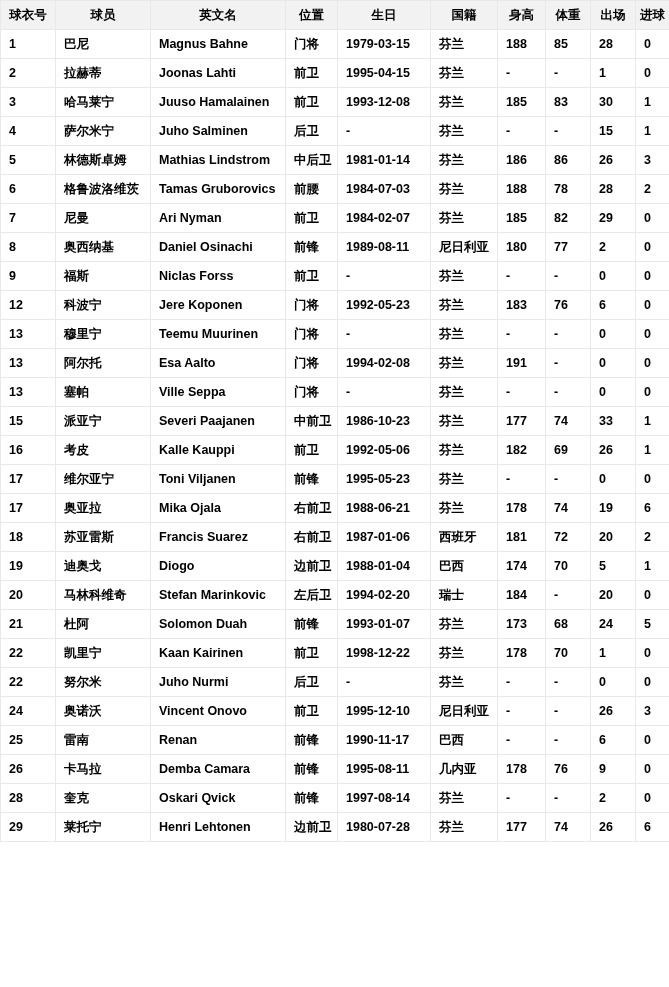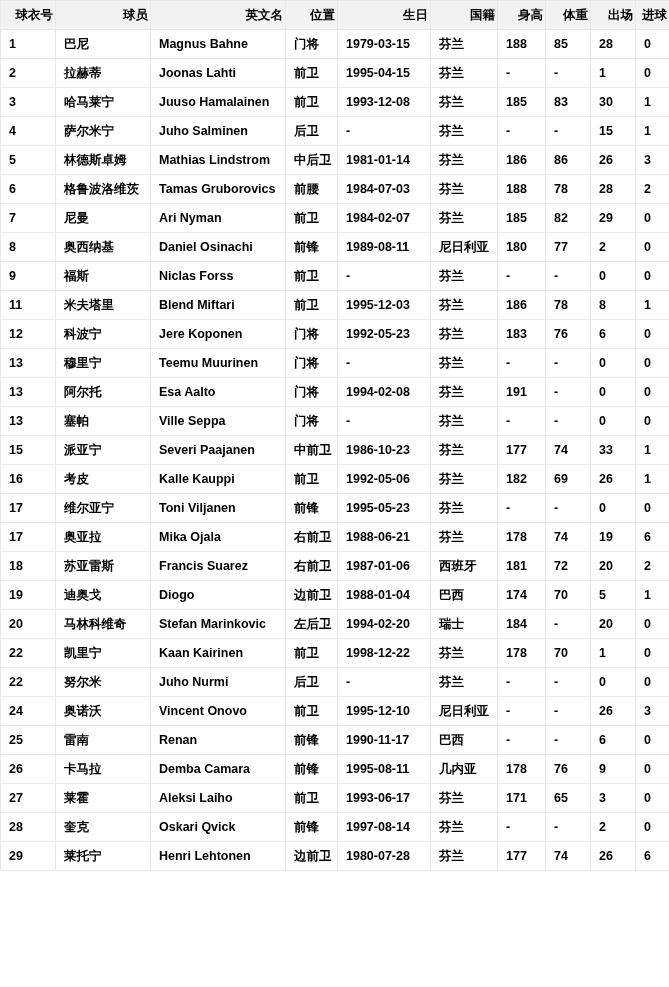--- a/index.html
+++ b/index.html
@@ -26,21 +26,21 @@
     height: 28px;
     font-size: 12.5px;
     font-weight: bold;
     color: var(--text-color);
     line-height: 28px;
     white-space: nowrap;
     overflow: hidden;
   }
   table.players th {
     background: var(--header-bg);
-    text-align: right;
+    text-align: center;
     padding: 0 2px;
   }
   table.players td {
     background: var(--row-bg);
     text-align: left;
     padding: 0 4px 0 8px;
   }
 </style>
 </head>
 <body>
@@ -163,32 +163,20 @@
         <td>Niclas Forss</td>
         <td>前卫</td>
         <td>-</td>
         <td>芬兰</td>
         <td>-</td>
         <td>-</td>
         <td>0</td>
         <td>0</td>
       </tr>
       <tr>
-        <td>11</td>
-        <td>米夫塔里</td>
-        <td>Blend Miftari</td>
-        <td>前卫</td>
-        <td>1995-12-03</td>
-        <td>芬兰</td>
-        <td>186</td>
-        <td>78</td>
-        <td>8</td>
-        <td>1</td>
-      </tr>
-      <tr>
         <td>12</td>
         <td>科波宁</td>
         <td>Jere Koponen</td>
         <td>门将</td>
         <td>1992-05-23</td>
         <td>芬兰</td>
         <td>183</td>
         <td>76</td>
         <td>6</td>
         <td>0</td>
@@ -307,20 +295,32 @@
         <td>Stefan Marinkovic</td>
         <td>左后卫</td>
         <td>1994-02-20</td>
         <td>瑞士</td>
         <td>184</td>
         <td>-</td>
         <td>20</td>
         <td>0</td>
       </tr>
       <tr>
+        <td>21</td>
+        <td>杜阿</td>
+        <td>Solomon Duah</td>
+        <td>前锋</td>
+        <td>1993-01-07</td>
+        <td>芬兰</td>
+        <td>173</td>
+        <td>68</td>
+        <td>24</td>
+        <td>5</td>
+      </tr>
+      <tr>
         <td>22</td>
         <td>凯里宁</td>
         <td>Kaan Kairinen</td>
         <td>前卫</td>
         <td>1998-12-22</td>
         <td>芬兰</td>
         <td>178</td>
         <td>70</td>
         <td>1</td>
         <td>0</td>
@@ -367,32 +367,20 @@
         <td>Demba Camara</td>
         <td>前锋</td>
         <td>1995-08-11</td>
         <td>几内亚</td>
         <td>178</td>
         <td>76</td>
         <td>9</td>
         <td>0</td>
       </tr>
       <tr>
-        <td>27</td>
-        <td>莱霍</td>
-        <td>Aleksi Laiho</td>
-        <td>前卫</td>
-        <td>1993-06-17</td>
-        <td>芬兰</td>
-        <td>171</td>
-        <td>65</td>
-        <td>3</td>
-        <td>0</td>
-      </tr>
-      <tr>
         <td>28</td>
         <td>奎克</td>
         <td>Oskari Qvick</td>
         <td>前锋</td>
         <td>1997-08-14</td>
         <td>芬兰</td>
         <td>-</td>
         <td>-</td>
         <td>2</td>
         <td>0</td>

